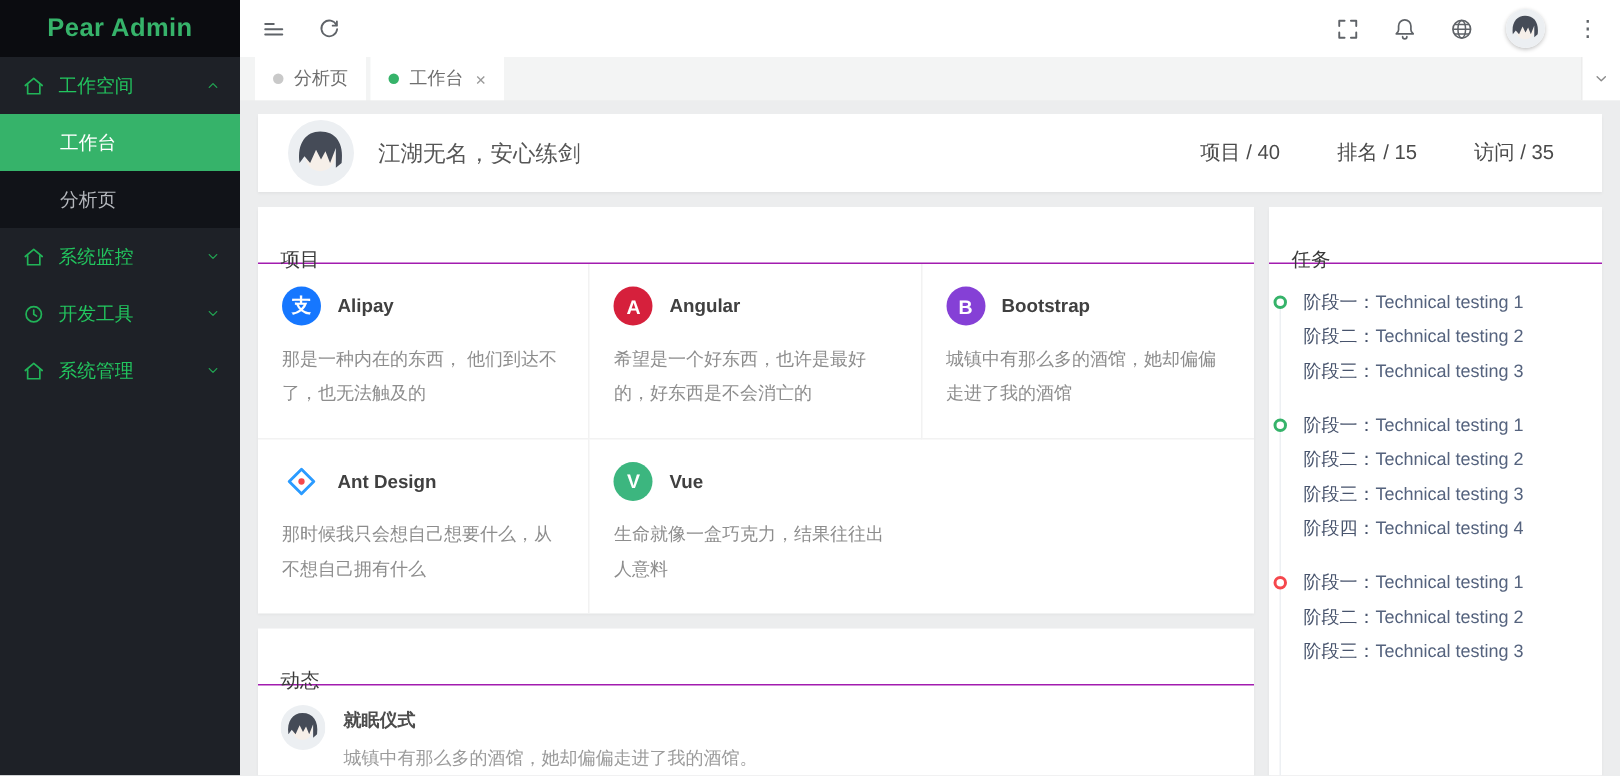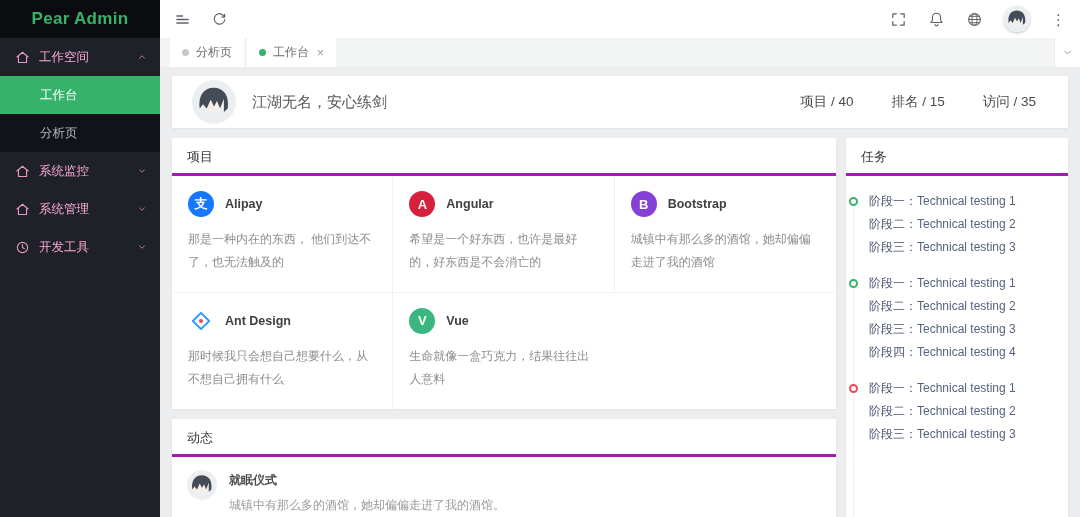--- a/index.html
+++ b/index.html
@@ -5,21 +5,21 @@
   html,body{margin:0;padding:0;background:#ecedee;}
   *{box-sizing:border-box;}
   .app{width:1080px;height:517px;display:flex;overflow:hidden;
        font-family:"Liberation Sans","DejaVu Sans",sans-serif;background:#ecedee;position:relative;}
 
   
   .sidebar{width:160px;flex:none;background:#1e2127;display:flex;flex-direction:column;}
   .logo{height:38px;flex:none;background:#0b0c10;color:#36b36a;font-size:17px;font-weight:700;
         display:flex;align-items:center;justify-content:center;letter-spacing:.3px;}
   .s-item{height:38px;flex:none;display:flex;align-items:center;padding:0 13px 0 15px;
-          color:#f9a8d4;font-size:12.5px;cursor:pointer;}
+          color:#22c55e;font-size:12.5px;cursor:pointer;}
   .s-item .mi{width:15px;height:15px;margin-right:9px;flex:none;opacity:.9;}
   .s-item .caret{margin-left:auto;opacity:.8;}
   .submenu{background:#111318;}
   .sub-item{height:38px;display:flex;align-items:center;padding-left:40px;color:#b4b7bc;
             font-size:12.5px;cursor:pointer;}
   .sub-item.active{background:#36b36a;color:#fff;}
 
   
   .main{flex:1;display:flex;flex-direction:column;min-width:0;}
   .navbar{height:38px;flex:none;background:#fff;display:flex;align-items:center;padding:0 14px;}
@@ -33,22 +33,22 @@
   .tabbar{height:29px;flex:none;background:#f3f4f4;display:flex;align-items:stretch;padding-left:10px;}
   .tab{display:flex;align-items:center;gap:7px;background:#fff;padding:0 12px;margin-right:3px;
        font-size:12px;color:#6e6e6e;cursor:pointer;white-space:nowrap;}
   .tab .dot{width:7px;height:7px;border-radius:50%;flex:none;}
   .tab .close{color:#9a9a9a;font-size:12px;margin-left:1px;cursor:pointer;}
   .tab-more{margin-left:auto;width:26px;background:#fff;display:flex;align-items:center;
             justify-content:center;border-left:1px solid #ececec;cursor:pointer;color:#8a8a8a;}
 
   .content{flex:1;background:#ecedee;padding:9px 12px 0;display:flex;flex-direction:column;min-height:0;}
   .card{background:#fff;box-shadow:0 1px 2px rgba(0,0,0,.05);}
-  .card-title{height:38px;line-height:37px;padding:0 15px;font-size:13px;color:#3a3a3a;
-              border-bottom:3px solid #a21caf;}
+  .card-title{height:38px;line-height:37px;padding:16px 15px;font-size:13px;color:#3a3a3a;
+              border-bottom:1px solid #a21caf;}
 
   .profile-card{height:52px;flex:none;display:flex;align-items:center;padding:0 20px;margin-bottom:10px;}
   .p-avatar{width:44px;height:44px;border-radius:50%;overflow:hidden;flex:none;}
   .p-name{margin-left:16px;font-size:15px;color:#565656;}
   .p-stats{margin-left:auto;display:flex;gap:38px;font-size:13.5px;color:#4a4a4a;padding-right:12px;}
 
   .cols{display:flex;gap:10px;flex:1;min-height:0;align-items:flex-start;}
   .col-left{flex:1;min-width:0;}
   .col-right{width:222px;flex:none;}
 
@@ -160,33 +160,33 @@
           <use href="#svg-home"></use>
         </svg>
       <span>系统监控</span>
       <svg class="caret" width="10" height="10" viewBox="0 0 24 24">
           <use href="#svg-chev-down"></use>
         </svg>
     </div>
 
     <div class="s-item">
       <svg class="mi" viewBox="0 0 24 24">
-          <use href="#svg-home"></use>
-        </svg>
-      <span>系统管理</span>
+          <use href="#svg-clock"></use>
+        </svg>
+      <span>开发工具</span>
       <svg class="caret" width="10" height="10" viewBox="0 0 24 24">
           <use href="#svg-chev-down"></use>
         </svg>
     </div>
 
     <div class="s-item">
       <svg class="mi" viewBox="0 0 24 24">
-          <use href="#svg-clock"></use>
-        </svg>
-      <span>开发工具</span>
+          <use href="#svg-home"></use>
+        </svg>
+      <span>系统管理</span>
       <svg class="caret" width="10" height="10" viewBox="0 0 24 24">
           <use href="#svg-chev-down"></use>
         </svg>
     </div>
   </div>
 
   <div class="main">
 
     <div class="navbar">
       <div class="nav-left">

